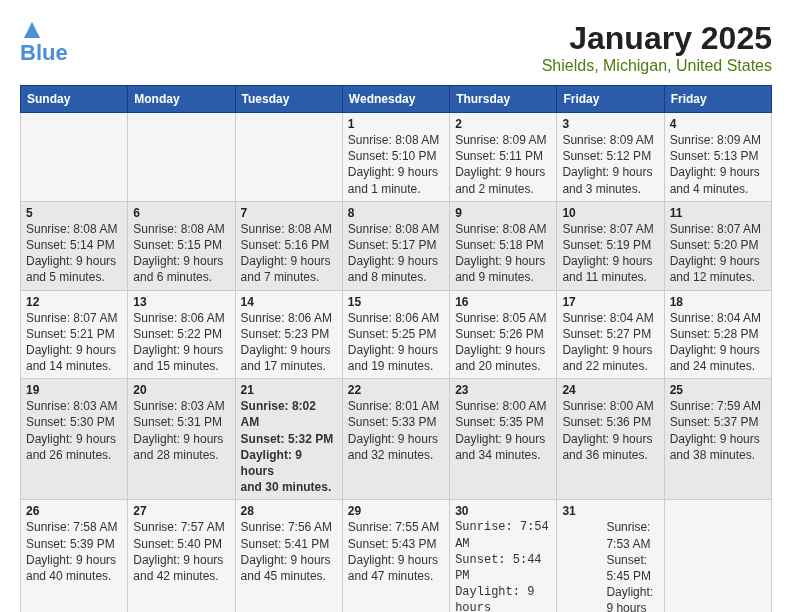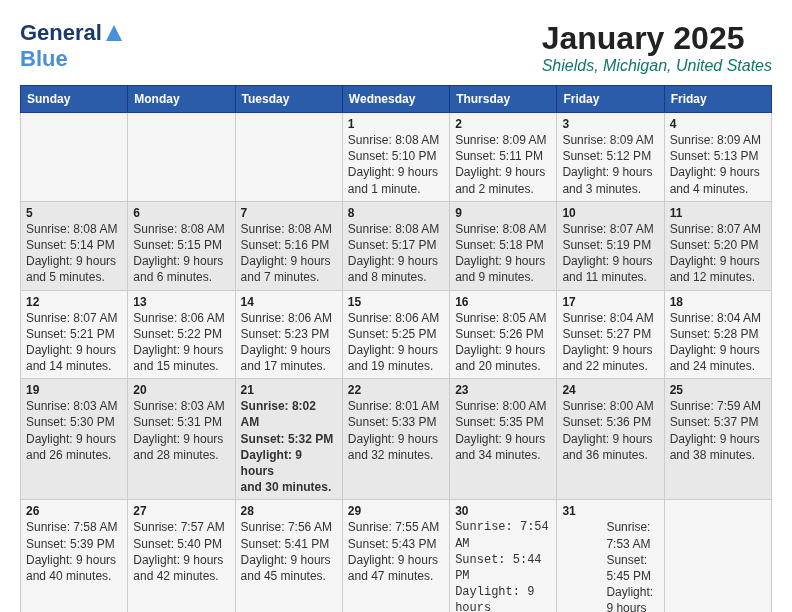--- a/index.html
+++ b/index.html
@@ -22,32 +22,31 @@
     .logo {
       display: flex;
       flex-direction: column;
       align-items: flex-start;
     }
     .logo-line {
       display: flex;
       align-items: center;
     }
     .title-block {
-      text-align: left;
+      text-align: right;
     }
     .title-block h1 {
       font-size: 32px;
       font-weight: bold;
       color: #222;
     }
     .title-block h2 {
       font-size: 16px;
       font-weight: normal;
-      color: #0f766e;
-      font-style: italic;
+      color: #4d7c0f;
     }
     .calendar {
       width: 100%;
       border-collapse: collapse;
       font-size: 11px;
     }
     .calendar thead tr th {
       background-color: #2a5caa;
       color: #fff;
       text-align: left;
@@ -86,21 +85,20 @@
       background-color: #f5f5f5;
     }
   </style>
 </head>
 <body>
 
 <div class="page">
   <div class="header">
     <div class="logo">
       <div class="logo-line">
-        <span style="font-size:22px;font-weight:bold;color:#1a3a6b;">General</span>
         <svg width="20" height="20" viewBox="0 0 20 20" style="margin-left:2px;margin-right:1px;">
           <polygon points="10,2 18,18 2,18" fill="#4a90d9"></polygon>
         </svg>
       </div>
       <div>
         <span style="font-size:22px;font-weight:bold;color:#4a90d9;margin-top:8px;">Blue</span>
       </div>
     </div>
     <div class="title-block">
       <h1>January 2025</h1>

